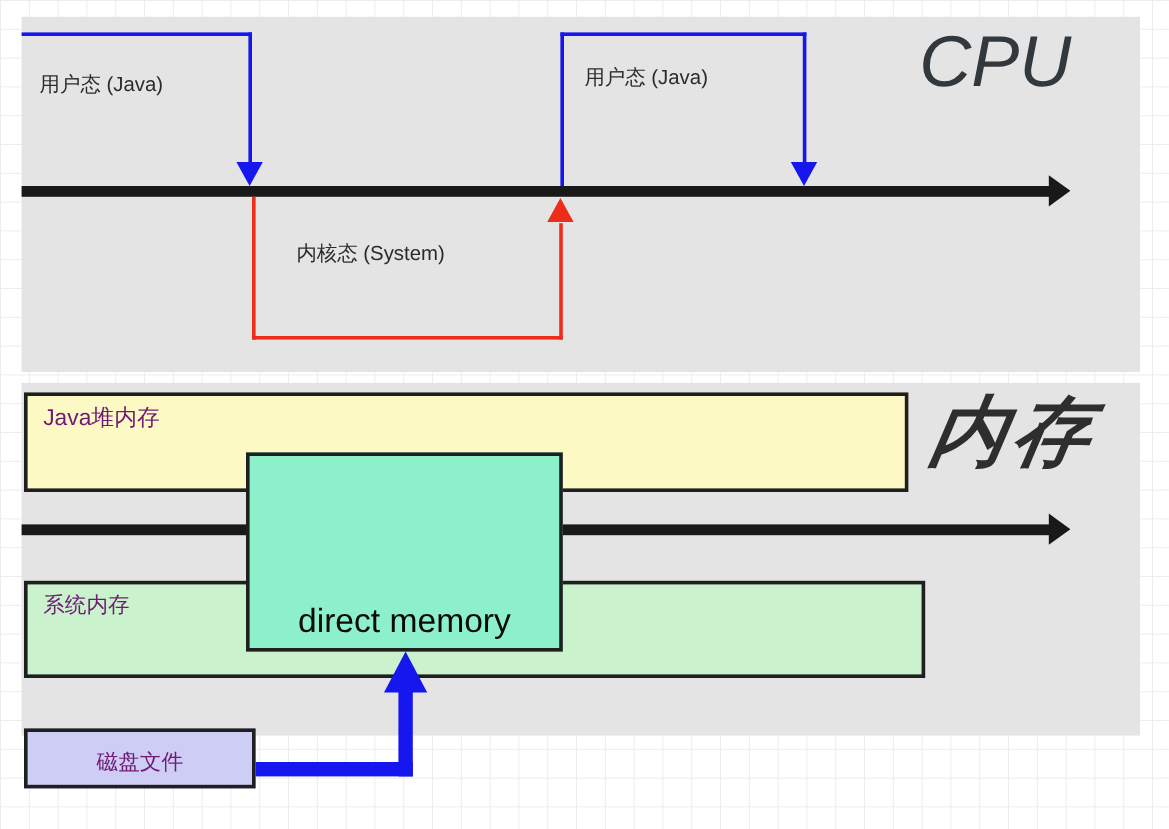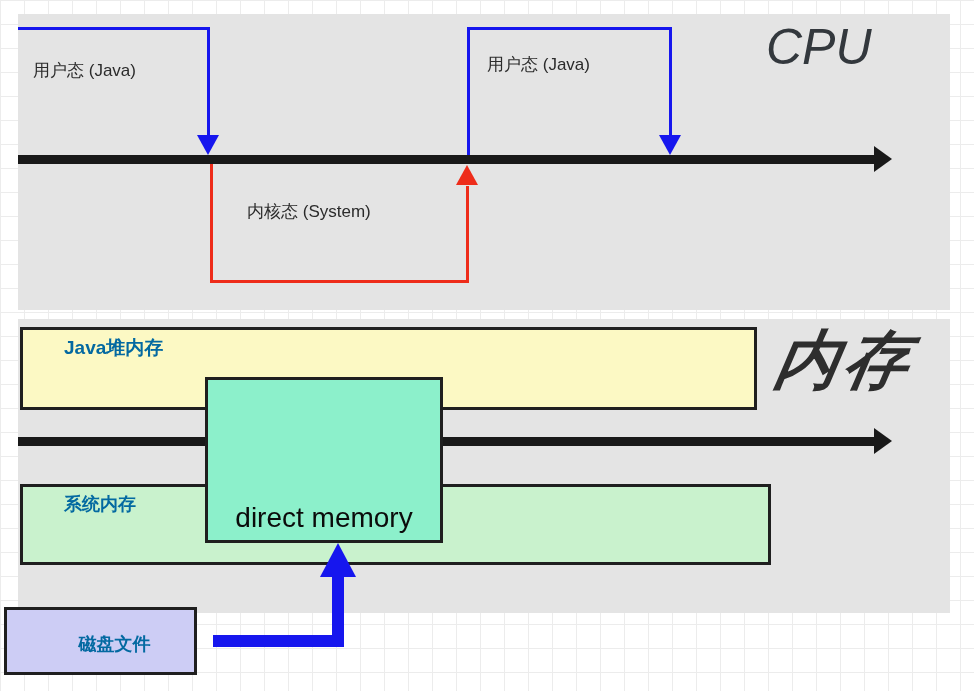--- a/index.html
+++ b/index.html
@@ -39,32 +39,32 @@
     border-top:20px solid #1616ee;}
   .head-up-red{position:absolute;width:0;height:0;z-index:3;
     border-left:11px solid transparent;border-right:11px solid transparent;
     border-bottom:20px solid #ee2c1a;}
   .head-up-blue-big{position:absolute;width:0;height:0;z-index:6;
     border-left:18px solid transparent;border-right:18px solid transparent;
     border-bottom:34px solid #1616ee;}
 
   .mode-label{position:absolute;font-size:17px;font-weight:normal;color:#2b2b2b;z-index:4;white-space:nowrap;}
   .big-title{position:absolute;color:#33383d;font-style:italic;z-index:4;white-space:nowrap;line-height:1;}
-  #cpu-title{left:766px;top:22px;font-size:50px;}
+  #cpu-title{left:766px;top:22px;font-size:60px;}
   #mem-title{left:776px;top:328px;font-size:64px;color:#2e2e2e;transform:skewX(-10deg);letter-spacing:5px;font-weight:bold;}
 
   .mem-box{position:absolute;border:3px solid #1f1f1f;box-sizing:border-box;z-index:2;}
-  .mem-box .box-label{font-size:19px;font-weight:bold;color:#0369a1;padding:5px 0 0 13px;white-space:nowrap;margin-left:28px;}
+  .mem-box .box-label{font-size:19px;font-weight:normal;color:#701a75;padding:5px 0 0 13px;white-space:nowrap;}
   #java-heap-box{left:20px;top:327px;width:737px;height:83px;background:#fcf9c4;}
   #system-mem-box{left:20px;top:484px;width:751px;height:81px;background:#c9f2cd;}
   #system-mem-box .box-label{font-size:18px;}
-  #direct-mem-box{left:205px;top:377px;width:238px;height:166px;background:#8cf0cb;z-index:5;}
+  #direct-mem-box{left:205px;top:377px;width:264px;height:166px;background:#8cf0cb;z-index:5;}
   #direct-mem-label{position:absolute;left:0;right:0;bottom:6px;text-align:center;
     font-size:28px;color:#0b0b0b;font-weight:normal;white-space:nowrap;}
-  #disk-file-box{left:4px;top:607px;width:193px;height:68px;background:#cdcdf5;z-index:2;
+  #disk-file-box{left:20px;top:607px;width:193px;height:50px;background:#cdcdf5;z-index:2;
     display:flex;align-items:center;justify-content:center;}
   #disk-file-box .box-label{padding:6px 0 0 0;font-size:18px;}
 
   .fat-blue{position:absolute;background:#1616ee;z-index:6;}
 
   #watermark{position:absolute;left:787px;top:646px;font-size:19px;color:#bdbdbd;
     letter-spacing:1px;z-index:7;white-space:nowrap;}
 </style>
 </head>
 <body>

